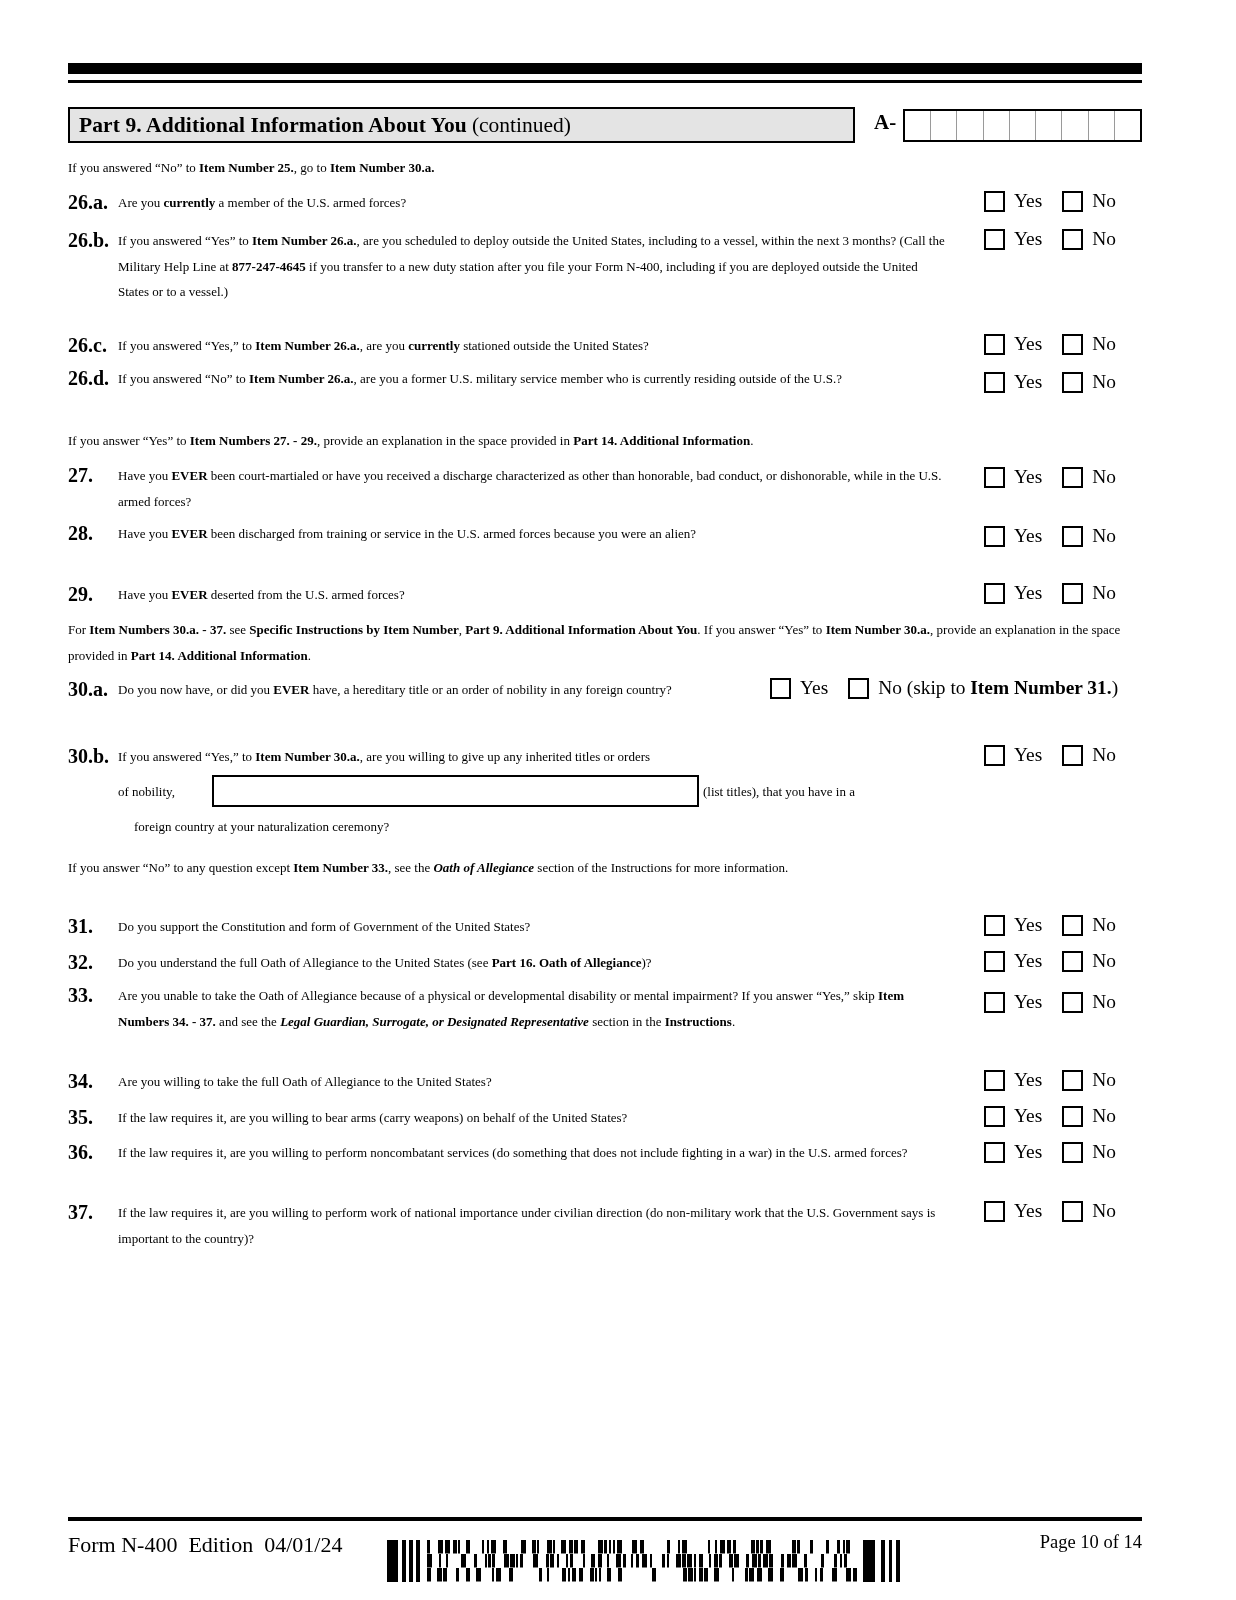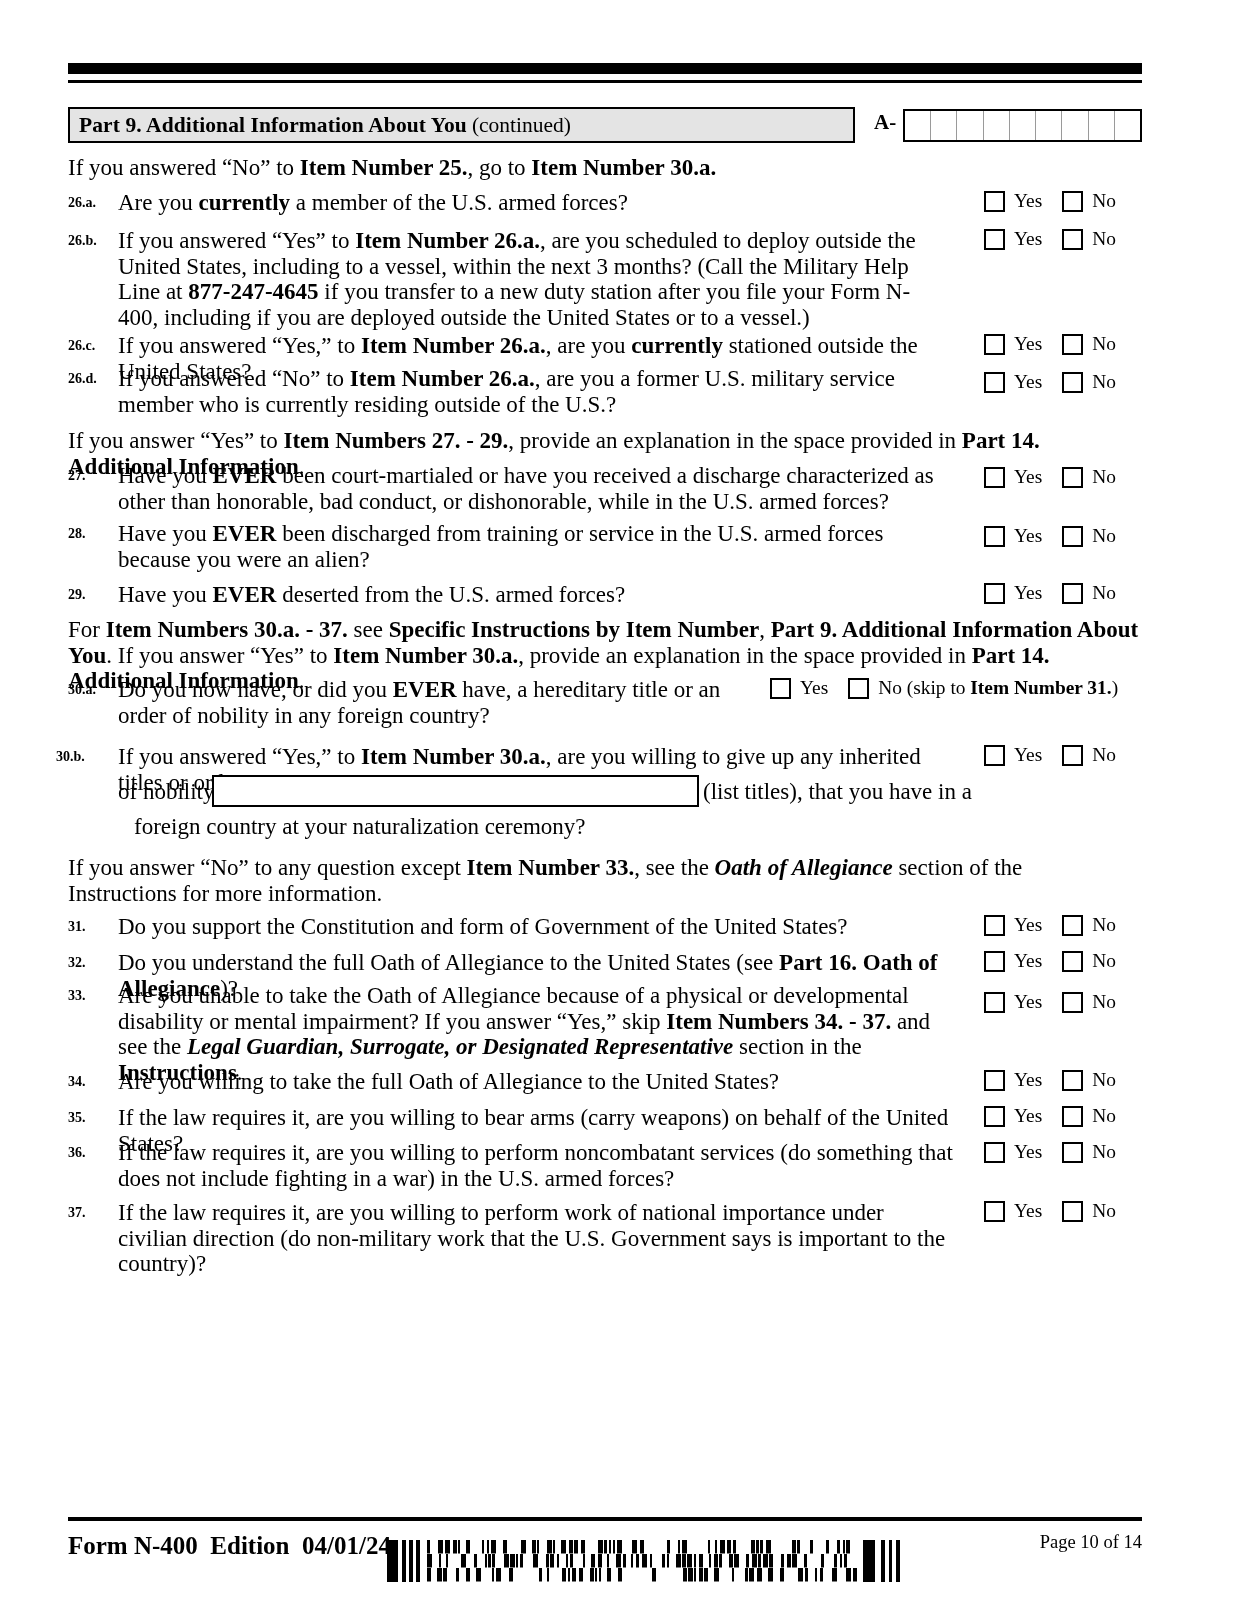--- a/index.html
+++ b/index.html
@@ -77,27 +77,27 @@
   .anum-box .cell {
     flex: 1 1 0;
     border-right: 1px solid #9a9a9a;
     box-sizing: border-box;
   }
   .anum-box .cell:last-child { border-right: none; }
 
   
   .txt {
     position: absolute;
-    font-size: 23px;
+    font-size: 13px;
     line-height: 25.6px;
     text-align: left;
   }
   .num {
     position: absolute;
-    font-size: 14px;
+    font-size: 20px;
     font-weight: bold;
     line-height: 25.6px;
   }
   b { font-weight: bold; }
   i { font-style: italic; }
 
   
   .cbrow {
     position: absolute;
     display: flex;
@@ -131,23 +131,22 @@
   
   .footer-rule {
     position: absolute;
     left: 68px; top: 1517px;
     width: 1074px; height: 4px;
     background: #000;
   }
   .footer-left {
     position: absolute;
     left: 68px; top: 1532px;
-    font-size: 25px;
+    font-size: 22px;
     white-space: nowrap;
-    font-weight: bold;
   }
   .footer-right {
     position: absolute;
     right: 94px; top: 1532px;
     font-size: 18.5px;
     white-space: nowrap;
   }
   .barcode {
     position: absolute;
     left: 385px; top: 1540px;
@@ -260,21 +259,21 @@
 
   <div class="num" style="left:68px; top:677px;text-align:center;">30.a.</div>
   <div class="txt" style="left:118px; top:677px; width:620px;">Do you now have, or did you <b>EVER</b> have, a hereditary title or an order of nobility in any foreign country?</div>
   <div class="cbrow" style="left:770px; top:677px;">
     <span class="cbox"></span>
     <span class="cb-lab">Yes</span>
     <span class="cbox"></span>
     <span class="cb-lab-last">No (skip to <b>Item Number 31.</b>)</span>
   </div>
 
-  <div class="num" style="left:56px; top:744px;">30.b.</div>
+  <div class="num" style="left:68px; top:744px;">30.b.</div>
   <div class="txt" style="left:118px; top:744px; width:830px;">If you answered “Yes,” to <b>Item Number 30.a.</b>, are you willing to give up any inherited titles or orders</div>
   <div class="txt" style="left:118px; top:779px;">of nobility,</div>
   <div class="field-box" style="left:212px; top:775px; width:487px; height:32px;"></div>
   <div class="txt" style="left:703px; top:779px;">(list titles), that you have in a</div>
   <div class="txt" style="left:118px; top:814px;margin-left:16px;">foreign country at your naturalization ceremony?</div>
   <div class="cbrow" style="left:984px; top:744px;">
     <span class="cbox"></span>
     <span class="cb-lab">Yes</span>
     <span class="cbox"></span>
     <span class="cb-lab-last">No</span>

